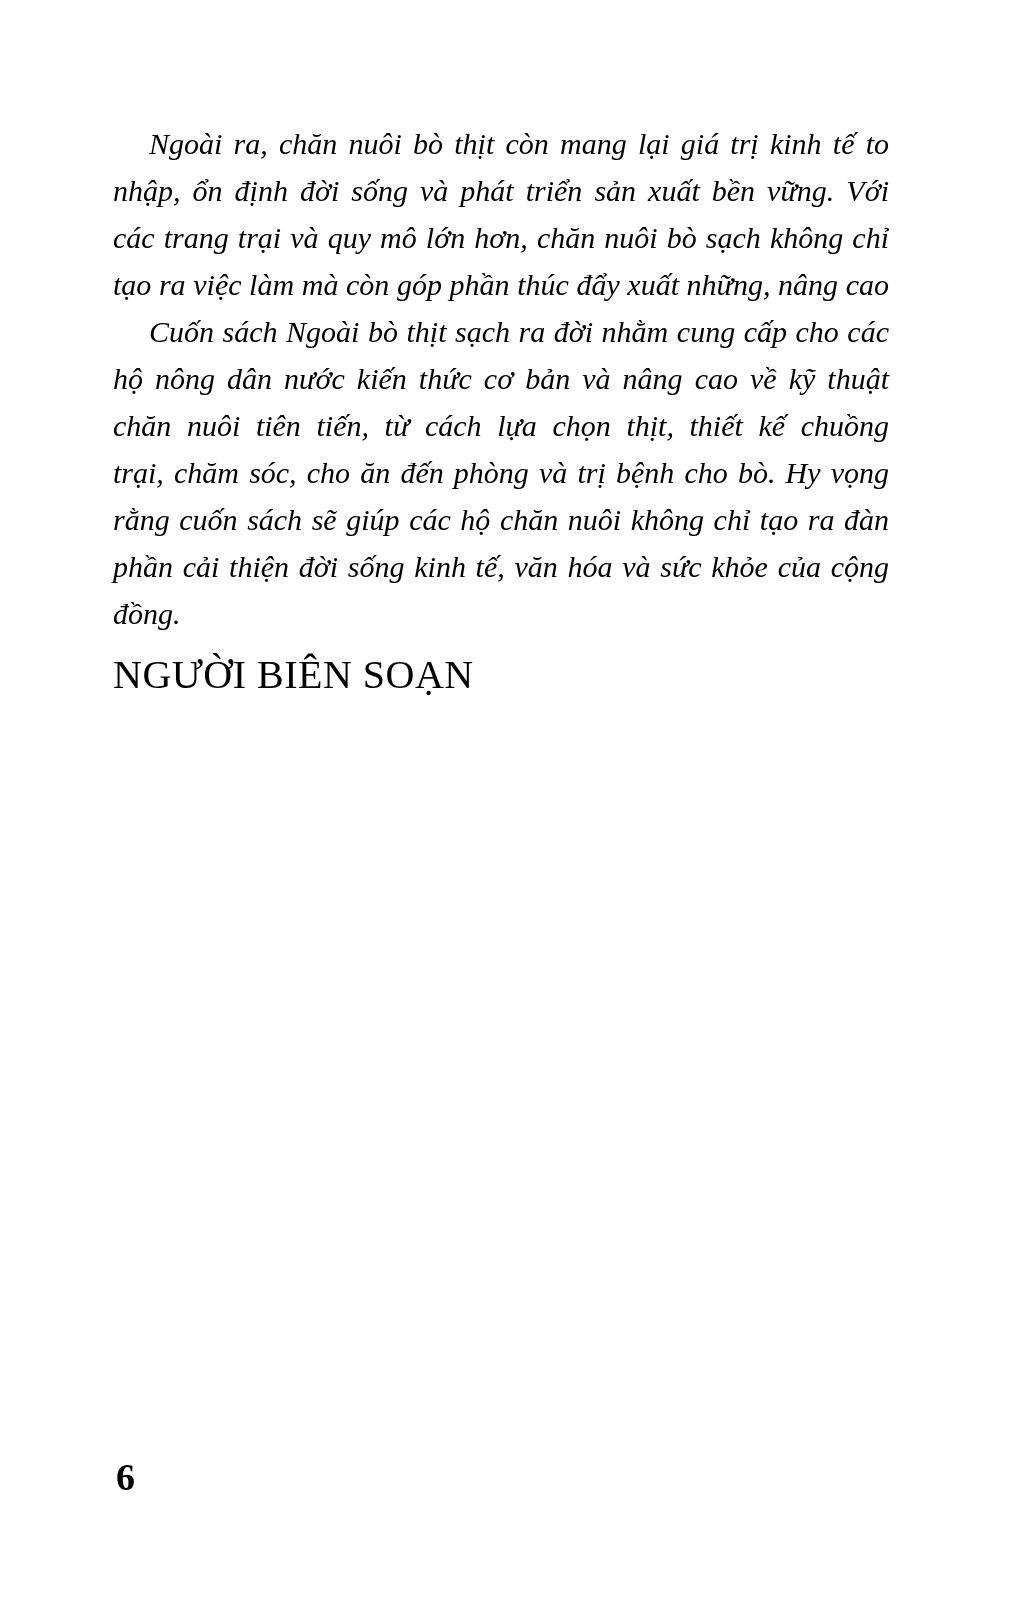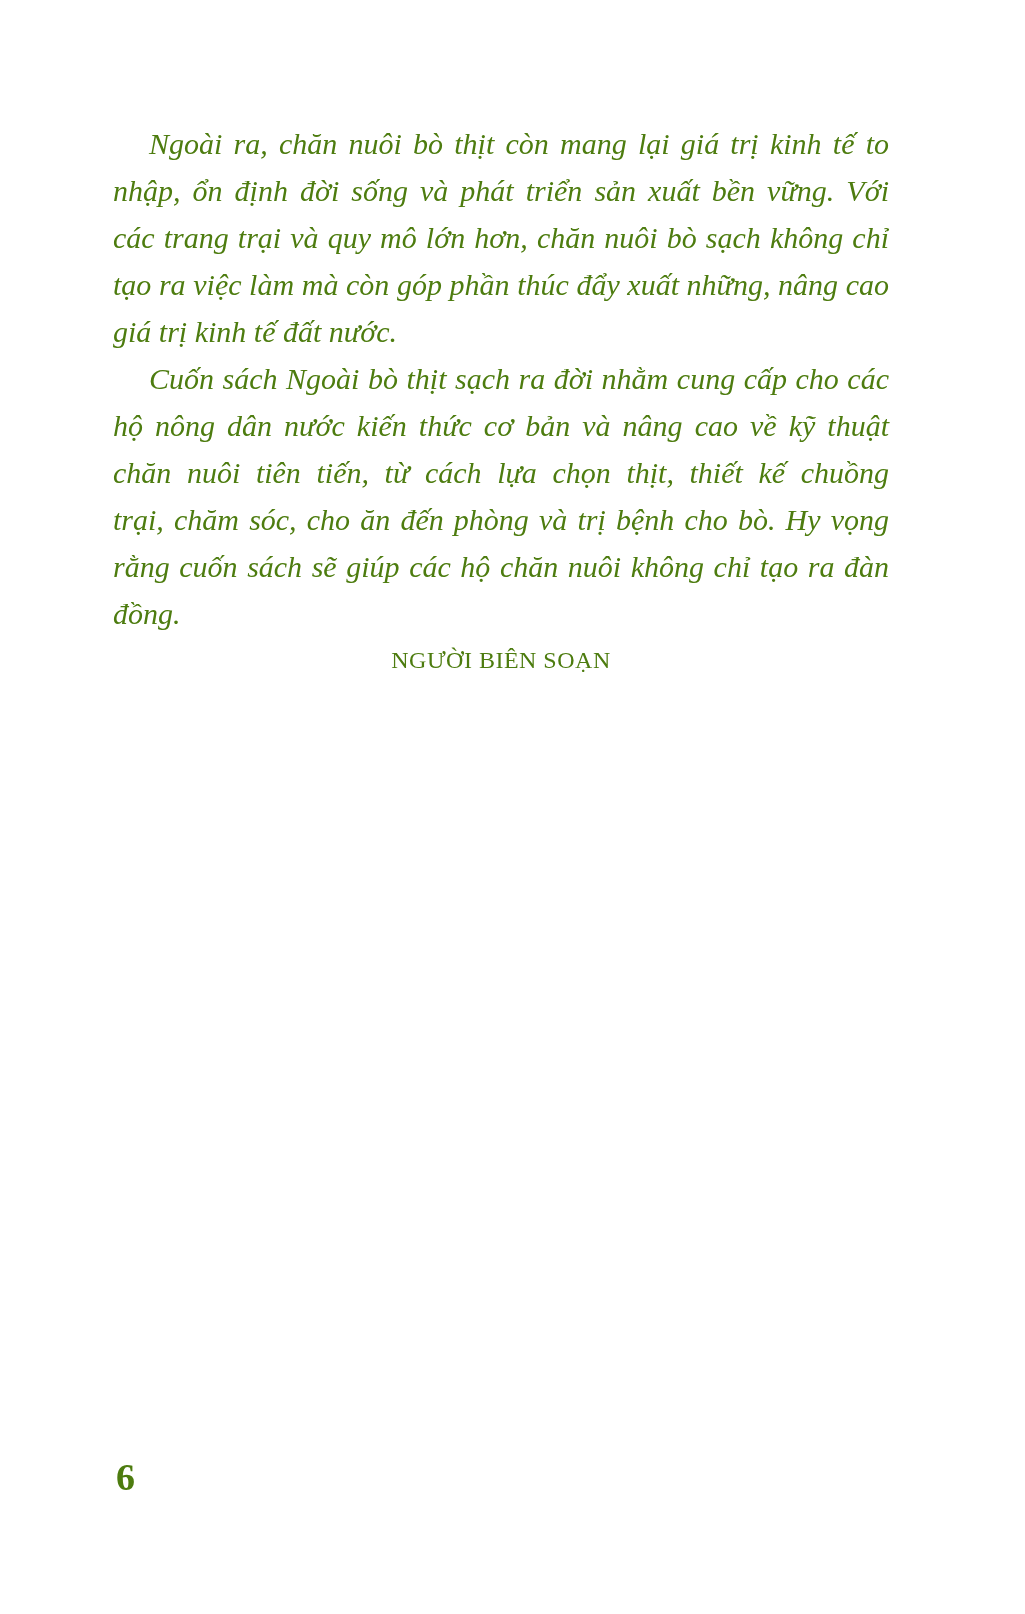--- a/index.html
+++ b/index.html
@@ -1,21 +1,21 @@
 <!DOCTYPE html>
 <html><head>
 <meta charset="utf-8">
 <style>
   html, body { margin: 0; padding: 0; }
   .page {
     position: relative;
     width: 1025px;
     height: 1614px;
     background: #ffffff;
-    color: #4d7c0f;
+    color: #000000;
     font-family: "Liberation Serif", "DejaVu Serif", serif;
     overflow: hidden;
   }
   .text-block {
     position: absolute;
     left: 113px;
     top: 120px;
     width: 776px;
   }
   .para { margin: 0; }
@@ -24,24 +24,25 @@
     font-size: 30px;
     line-height: 47px;
     height: 47px;
     text-align: justify;
     text-align-last: justify;
     white-space: nowrap;
   }
   .line.first { padding-left: 36px; }
   .line.last  { text-align-last: left; white-space: normal; }
   .signature {
+    margin-top: 14px;
     font-style: normal;
-    font-size: 24px;
+    font-size: 40px;
     line-height: 47px;
-    text-align: center;
+    text-align: left;
     letter-spacing: 0.5px;
   }
   .page-number {
     position: absolute;
     left: 116px;
     top: 1455px;
     font-size: 38px;
     font-weight: bold;
     font-style: normal;
   }
@@ -50,29 +51,29 @@
 <body>
 
 <div class="page">
   <div class="text-block">
 
     <div class="para">
       <div class="line first">Ngoài ra, chăn nuôi bò thịt còn mang lại giá trị kinh tế to</div>
       <div class="line">nhập, ổn định đời sống và phát triển sản xuất bền vững. Với</div>
       <div class="line">các trang trại và quy mô lớn hơn, chăn nuôi bò sạch không chỉ</div>
       <div class="line">tạo ra việc làm mà còn góp phần thúc đẩy xuất những, nâng cao</div>
-      <div class="line last">giá trị kinh tế đất nước.</div>
     </div>
 
     <div class="para">
       <div class="line first">Cuốn sách Ngoài bò thịt sạch ra đời nhằm cung cấp cho các</div>
       <div class="line">hộ nông dân nước kiến thức cơ bản và nâng cao về kỹ thuật</div>
       <div class="line">chăn nuôi tiên tiến, từ cách lựa chọn thịt, thiết kế chuồng</div>
       <div class="line">trại, chăm sóc, cho ăn đến phòng và trị bệnh cho bò. Hy vọng</div>
       <div class="line">rằng cuốn sách sẽ giúp các hộ chăn nuôi không chỉ tạo ra đàn</div>
+      <div class="line">phần cải thiện đời sống kinh tế, văn hóa và sức khỏe của cộng</div>
       <div class="line last">đồng.</div>
     </div>
 
     <div class="signature">NGƯỜI BIÊN SOẠN</div>
   </div>
 
   <div class="page-number">6</div>
 </div>
 
 </body></html>

